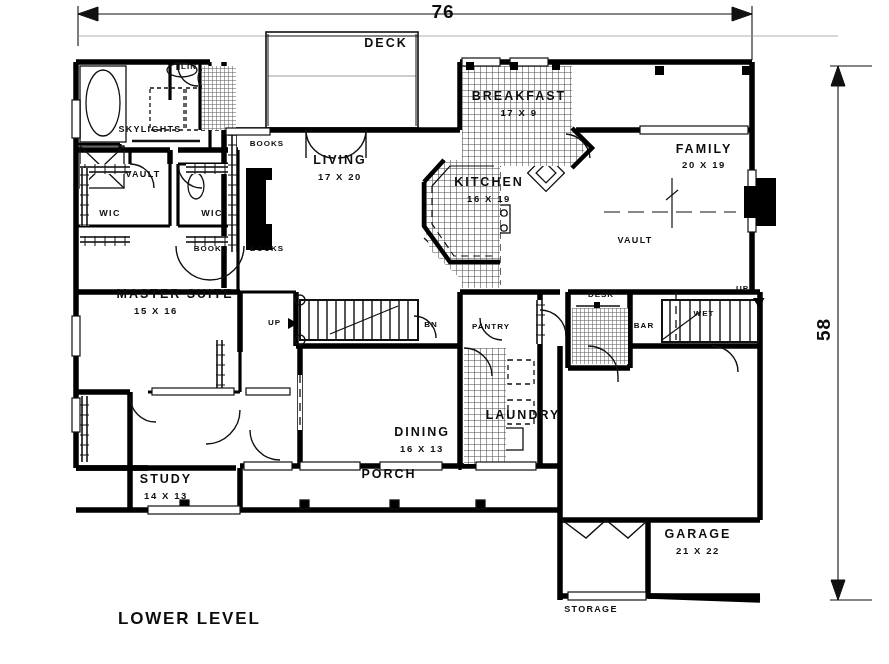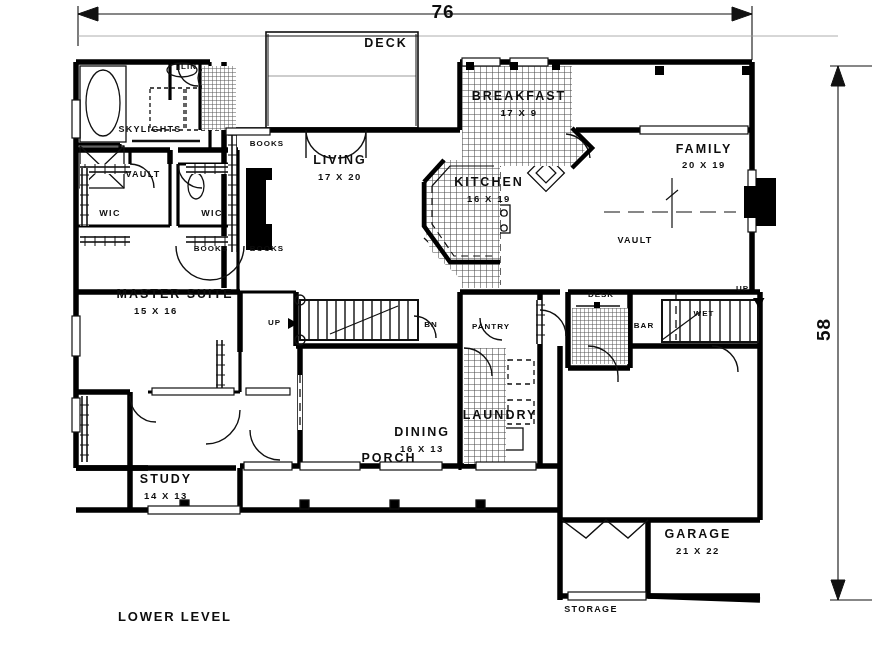--- a/index.html
+++ b/index.html
@@ -35,21 +35,21 @@
     white-space: nowrap;
     letter-spacing: 1.6px;
     line-height: 1;
     user-select: none;
   }
   .lbl.room-name { font-size: 12.5px; letter-spacing: 2.0px; }
   .lbl.room-dim  { font-size: 9.5px;  letter-spacing: 1.6px; }
   .lbl.small     { font-size: 9px;    letter-spacing: 1.3px; margin-top: 28px; }
   .lbl.tiny      { font-size: 8px;    letter-spacing: 1.0px; }
   .lbl.dimnum    { font-size: 19px;   letter-spacing: 1px; font-weight: bold; }
-  .lbl.title     { font-size: 13px; letter-spacing: 1.8px; }
+  .lbl.title     { font-size: 17px; letter-spacing: 1.8px; }
   .lbl.centered  { transform: translateX(-50%); }
   .lbl.rot90 {
     transform: rotate(-90deg);
     transform-origin: center center;
   }
 </style>
 </head>
 <body>
 
 <div id="plan-root">
@@ -392,26 +392,26 @@
 
   <div class="lbl room-name centered" style="left:489px; top:176px;">KITCHEN</div>
   <div class="lbl room-dim centered" style="left:489px; top:194px;">16 X 19</div>
 
   <div class="lbl room-name centered" style="left:156px; top:288px;margin-left:19px;">MASTER SUITE</div>
   <div class="lbl room-dim centered" style="left:156px; top:306px;">15 X 16</div>
 
   <div class="lbl room-name centered" style="left:422px; top:426px;">DINING</div>
   <div class="lbl room-dim centered" style="left:422px; top:444px;">16 X 13</div>
 
-  <div class="lbl room-name centered" style="left:500px; top:409px;">LAUNDRY</div>
+  <div class="lbl room-name centered" style="left:523px; top:409px;">LAUNDRY</div>
 
   <div class="lbl room-name centered" style="left:166px; top:473px;">STUDY</div>
   <div class="lbl room-dim centered" style="left:166px; top:491px;">14 X 13</div>
 
-  <div class="lbl room-name centered" style="left:389px; top:452px;text-align:right;">PORCH</div>
+  <div class="lbl room-name centered" style="left:389px; top:468px;text-align:right;">PORCH</div>
 
   <div class="lbl room-name centered" style="left:698px; top:528px;">GARAGE</div>
   <div class="lbl room-dim centered" style="left:698px; top:546px;">21 X 22</div>
 
   <div class="lbl small centered" style="left:591px; top:577px;">STORAGE</div>
 
   <div class="lbl small centered" style="left:150px; top:97px;">SKYLIGHTS</div>
   <div class="lbl small centered" style="left:143px; top:142px;">VAULT</div>
   <div class="lbl small centered" style="left:635px; top:208px;">VAULT</div>
   <div class="lbl tiny centered" style="left:189px; top:63px;">LIN</div>

